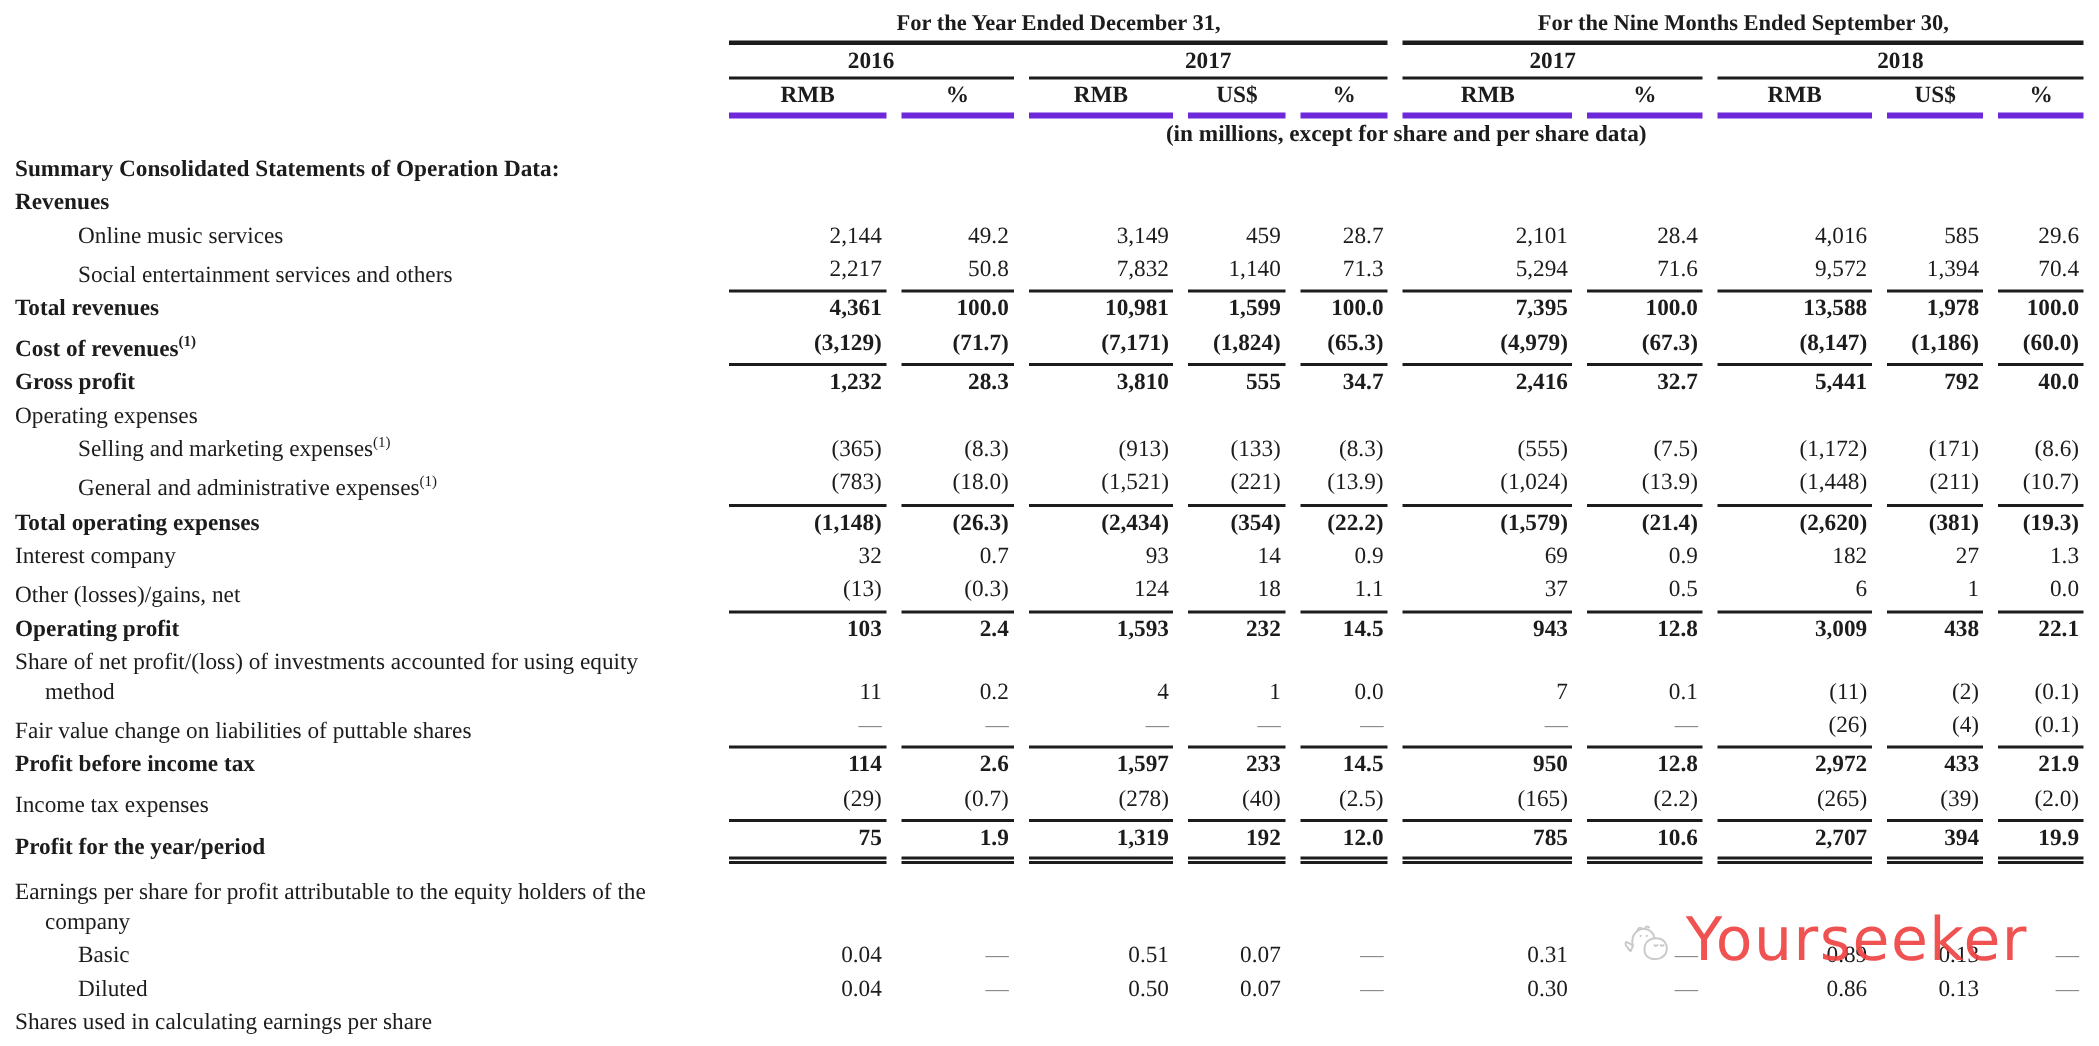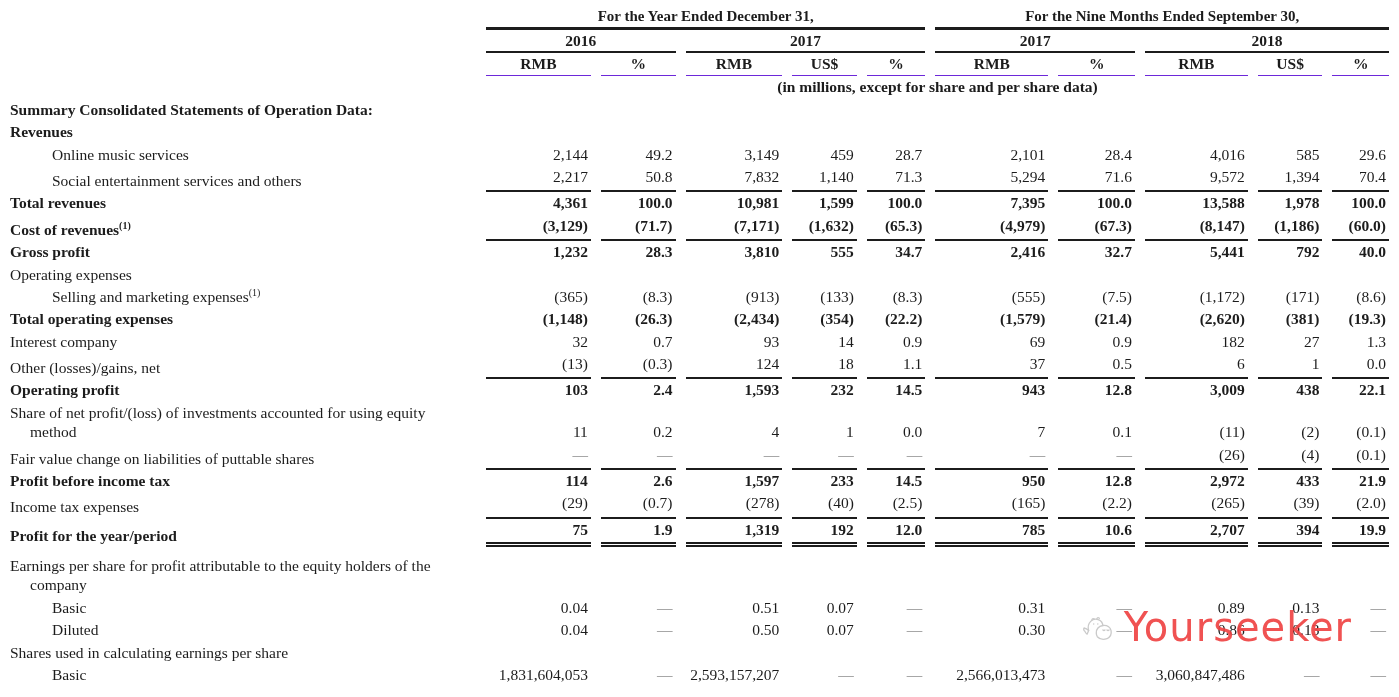--- a/index.html
+++ b/index.html
@@ -9,21 +9,21 @@
   }
   table{
     border-collapse:separate;border-spacing:10px 0;
     width:1399px;table-layout:fixed;margin-top:6px;
     font-size:15.5px;color:#1c1c1c;
   }
   th,td{padding:1px 0 2px;vertical-align:bottom;line-height:1.25;font-weight:normal;}
   
   th.grp{font-weight:bold;text-align:center;border-bottom:3px solid #1c1c1c;padding-bottom:1px;font-size:15px;}
   th.yr{font-weight:bold;text-align:center;border-bottom:2px solid #1c1c1c;padding-bottom:1px;}
-  th.unit{font-weight:bold;text-align:center;border-bottom:1px solid #6d28d9;padding-bottom:1px;}
+  th.unit{font-weight:bold;text-align:center;border-bottom:4px solid #6d28d9;padding-bottom:1px;}
   th.note{font-weight:bold;text-align:center;padding:1px 0 3px;}
   
   td.lbl{ text-align:left;white-space:nowrap;overflow:visible;}
   td.v{text-align:right;padding-right:3px;white-space:nowrap;}
   tr.bold td{font-weight:bold;}
   tr.rule-single td.v{border-bottom:2px solid #1c1c1c;padding-bottom:4px;}
   tr.rule-double td.v{border-bottom:5px double #1c1c1c;padding-bottom:3px;}
   tr.gap-above td{padding-top:9px;}
   td.lbl .line2{padding-left:20px;}
   .ind1{padding-left:42px;margin-top:36px;}
@@ -144,21 +144,21 @@
         <td class="v">1,978</td>
         <td class="v">100.0</td>
       </tr>
       <tr class="bold rule-single">
         <td class="lbl">
           <div><span>Cost of revenues</span><sup>(1)</sup></div>
         </td>
         <td class="v">(3,129)</td>
         <td class="v">(71.7)</td>
         <td class="v">(7,171)</td>
-        <td class="v">(1,632)</td>
+        <td class="v">(1,824)</td>
         <td class="v">(65.3)</td>
         <td class="v">(4,979)</td>
         <td class="v">(67.3)</td>
         <td class="v">(8,147)</td>
         <td class="v">(1,186)</td>
         <td class="v">(60.0)</td>
       </tr>
       <tr class="bold">
         <td class="lbl">
           <div><span>Gross profit</span></div>
@@ -186,20 +186,35 @@
         <td class="v">(365)</td>
         <td class="v">(8.3)</td>
         <td class="v">(913)</td>
         <td class="v">(133)</td>
         <td class="v">(8.3)</td>
         <td class="v">(555)</td>
         <td class="v">(7.5)</td>
         <td class="v">(1,172)</td>
         <td class="v">(171)</td>
         <td class="v">(8.6)</td>
+      </tr>
+      <tr class="rule-single">
+        <td class="lbl ind1">
+          <div><span>General and administrative expenses</span><sup>(1)</sup></div>
+        </td>
+        <td class="v">(783)</td>
+        <td class="v">(18.0)</td>
+        <td class="v">(1,521)</td>
+        <td class="v">(221)</td>
+        <td class="v">(13.9)</td>
+        <td class="v">(1,024)</td>
+        <td class="v">(13.9)</td>
+        <td class="v">(1,448)</td>
+        <td class="v">(211)</td>
+        <td class="v">(10.7)</td>
       </tr>
       <tr class="bold">
         <td class="lbl">
           <div><span>Total operating expenses</span></div>
         </td>
         <td class="v">(1,148)</td>
         <td class="v">(26.3)</td>
         <td class="v">(2,434)</td>
         <td class="v">(354)</td>
         <td class="v">(22.2)</td>

